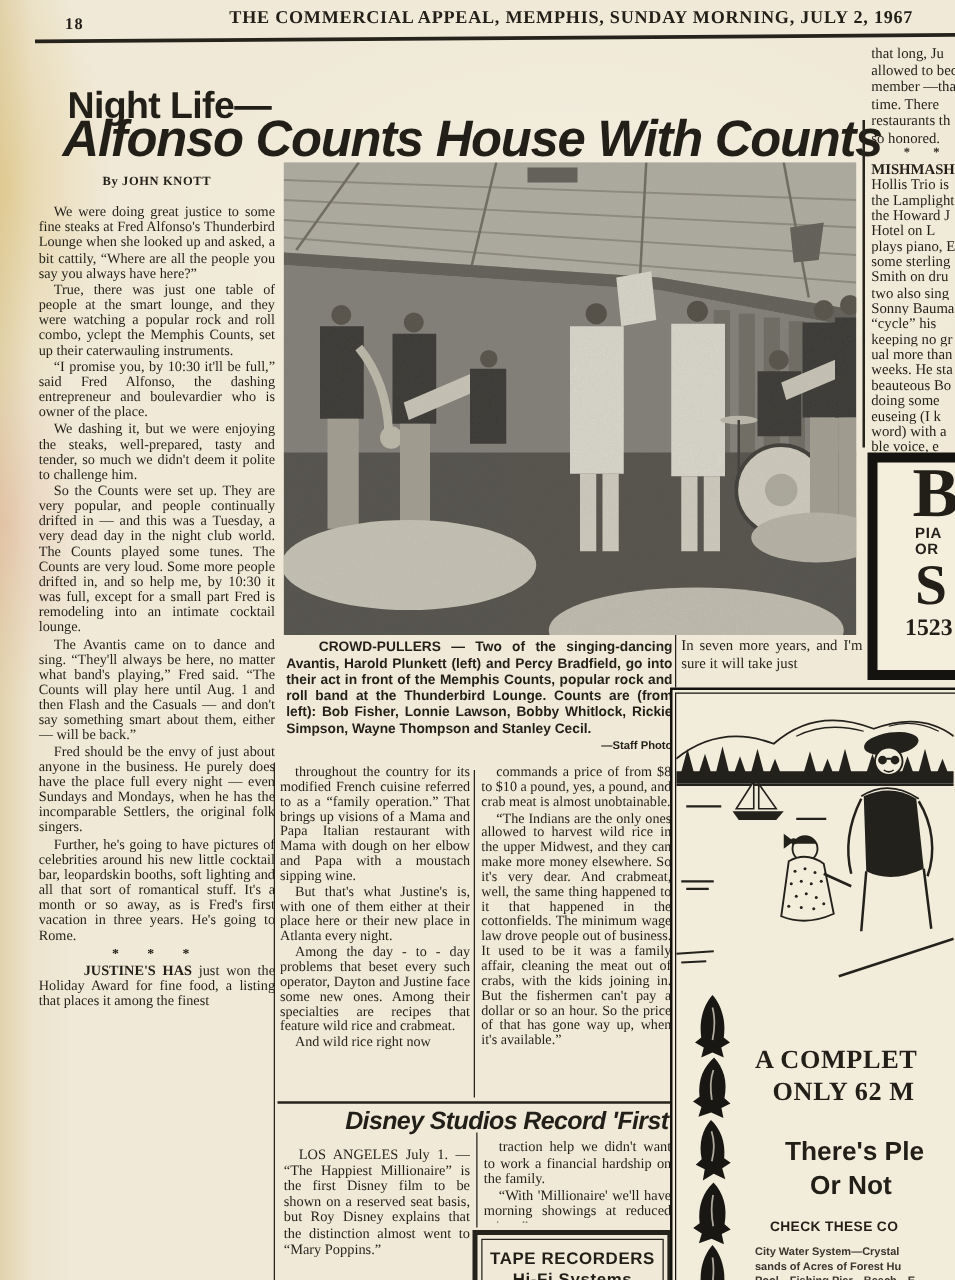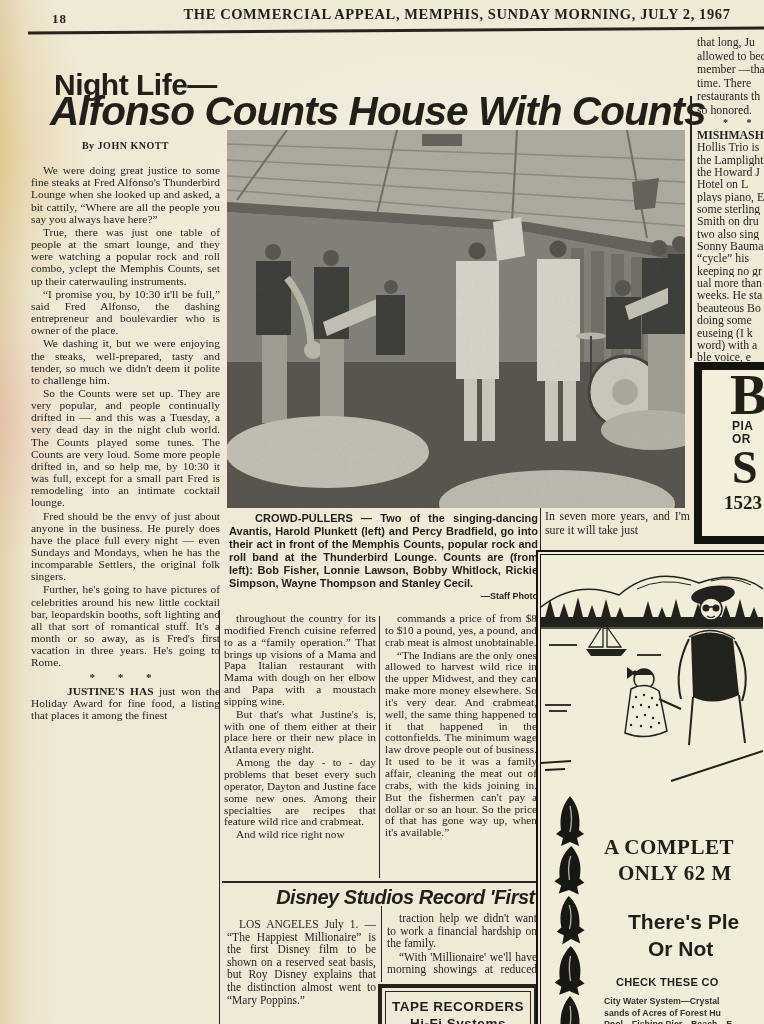--- a/index.html
+++ b/index.html
@@ -85,20 +85,21 @@
   <div class="abs rule" style="left:222px;top:881px;width:317px;height:1.5px;"></div>
 
   <div class="abs colL" style="left:31px;top:140px;width:189px;height:884px;overflow:hidden;">
     <div class="byline">By JOHN KNOTT</div>
     <div>
         <div class="para">We were doing great justice to some fine steaks at Fred Alfonso's Thunderbird Lounge when she looked up and asked, a bit cattily, “Where are all the people you say you always have here?”</div>
         <div class="para">True, there was just one table of people at the smart lounge, and they were watching a popular rock and roll combo, yclept the Memphis Counts, set up their caterwauling instruments.</div>
         <div class="para">“I promise you, by 10:30 it'll be full,” said Fred Alfonso, the dashing entrepreneur and boulevardier who is owner of the place.</div>
         <div class="para">We dashing it, but we were enjoying the steaks, well-prepared, tasty and tender, so much we didn't deem it polite to challenge him.</div>
         <div class="para">So the Counts were set up. They are very popular, and people continually drifted in — and this was a Tuesday, a very dead day in the night club world. The Counts played some tunes. The Counts are very loud. Some more people drifted in, and so help me, by 10:30 it was full, except for a small part Fred is remodeling into an intimate cocktail lounge.</div>
+        <div class="para">The Avantis came on to dance and sing. “They'll always be here, no matter what band's playing,” Fred said. “The Counts will play here until Aug. 1 and then Flash and the Casuals — and don't say something smart about them, either — will be back.”</div>
         <div class="para">Fred should be the envy of just about anyone in the business. He purely does have the place full every night — even Sundays and Mondays, when he has the incomparable Settlers, the original folk singers.</div>
         <div class="para">Further, he's going to have pictures of celebrities around his new little cocktail bar, leopardskin booths, soft lighting and all that sort of romantical stuff. It's a month or so away, as is Fred's first vacation in three years. He's going to Rome.</div>
       </div>
     <div class="stars">*  *  *</div>
     <p class="para"><span class="lead-bold">JUSTINE'S HAS</span><span> just won the Holiday Award for fine food, a listing that places it among the finest</span></p>
   </div>
 
   <svg class="abs" style="left:227px;top:130px;" width="458" height="378" viewBox="0 0 458 378" role="img">
     <defs>
       <filter id="grain" x="0" y="0" width="100%" height="100%">

